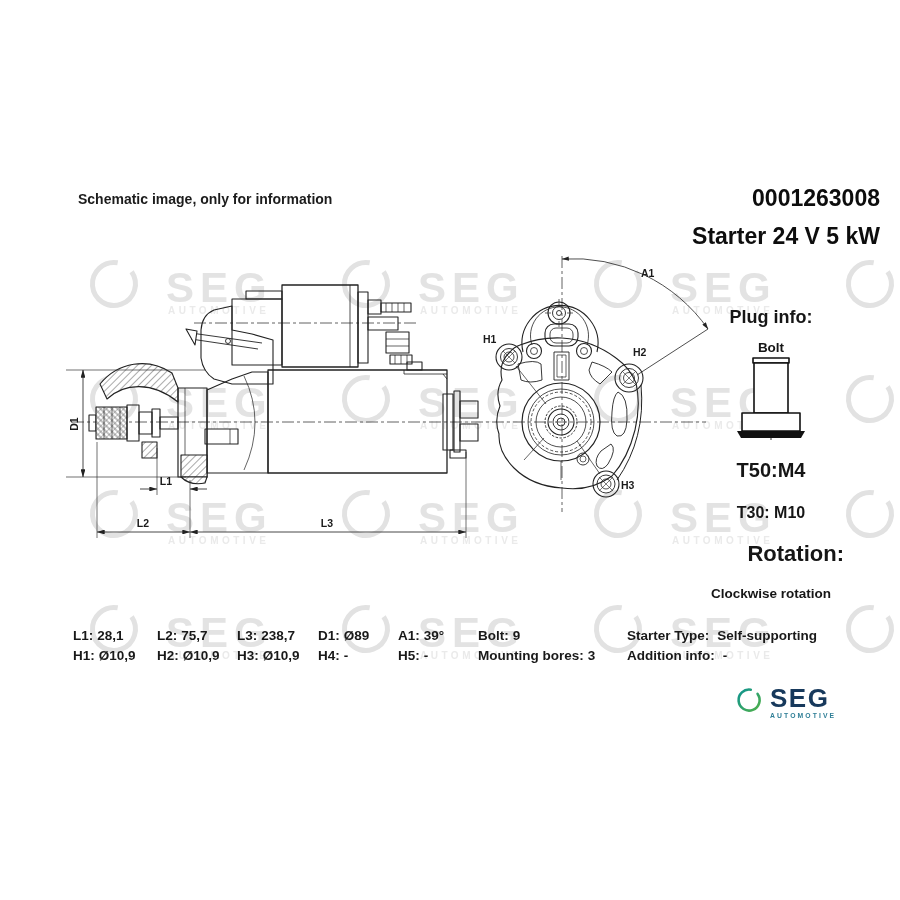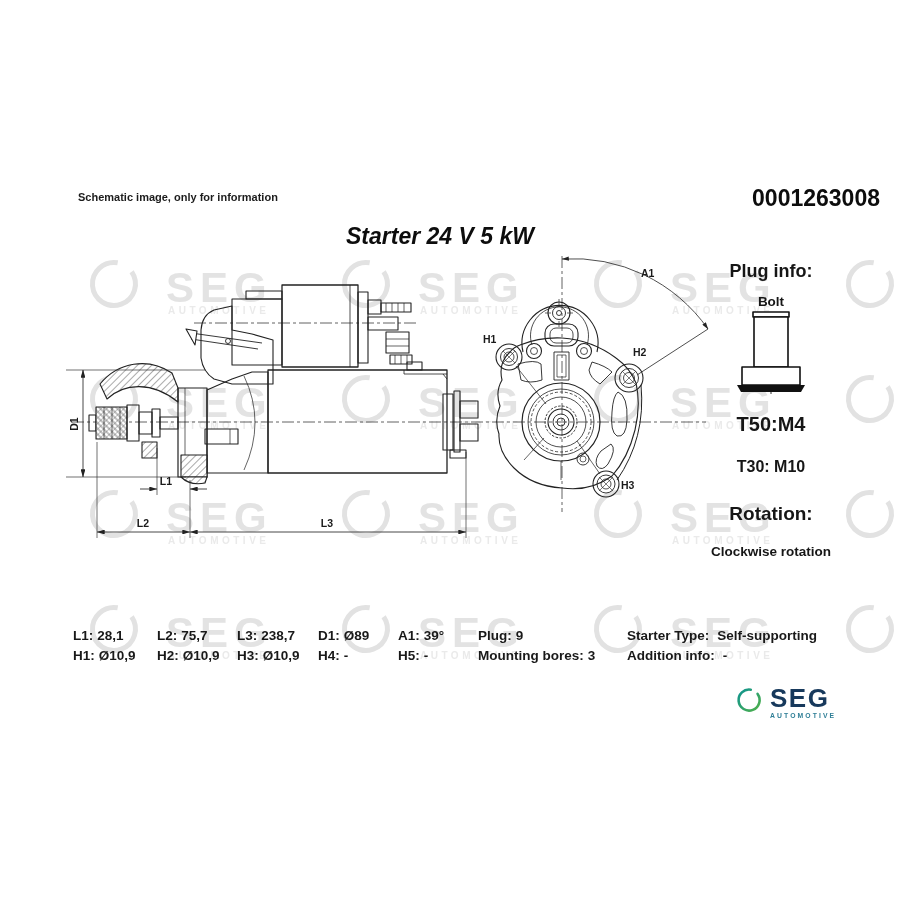--- a/index.html
+++ b/index.html
@@ -1,32 +1,32 @@
 <!DOCTYPE html>
 <html><head>
 <meta charset="utf-8">
 <style>
   html,body{margin:0;padding:0;}
   body{
     width:900px;height:900px;position:relative;background:#ffffff;
     font-family:"Liberation Sans", sans-serif;color:#161616;overflow:hidden;
   }
   .abs{position:absolute;}
-  #schematic-note{left:78px;top:191px;font-size:11px;font-weight:bold;color:#1c1c1c;}
+  #schematic-note{left:78px;top:191px;font-size:14px;font-weight:bold;color:#1c1c1c;}
   #part-number{left:0;top:185px;width:880px;text-align:right;font-size:23px;font-weight:bold;color:#0d0d0d;}
-  #product-title{left:0;top:223px;width:880px;text-align:center;font-size:23px;font-weight:bold;color:#0d0d0d;font-style:italic;}
+  #product-title{left:0;top:223px;width:880px;text-align:right;font-size:23px;font-weight:bold;color:#0d0d0d;}
   #drawing-svg{left:0;top:0;}
   
   #plug-panel{left:698px;top:261px;width:146px;text-align:center;}
-  #plug-heading{font-size:18px;font-weight:bold;}
+  #plug-heading{font-size:18px;font-weight:bold;margin-top:46px;}
   #plug-type{margin-top:12px;font-size:13.5px;font-weight:bold;}
   #bolt-svg{margin-top:2px;}
   #plug-t50{margin-top:14px;font-size:20px;font-weight:bold;}
   #plug-t30{margin-top:22px;font-size:16px;font-weight:bold;}
-  #rotation-heading{margin-top:27px;font-size:19px;font-weight:bold;}
+  #rotation-heading{margin-top:19px;font-size:22px;font-weight:bold;text-align:right;}
   #rotation-value{margin-top:19px;font-size:13.5px;font-weight:bold;}
   
   #spec-table{left:0;top:628px;width:900px;height:42px;font-size:13.5px;font-weight:bold;color:#191919;}
   .spec-row{position:absolute;left:0;width:808px;height:20px;}
   #spec-row-1{top:0;}
   #spec-row-2{top:20px;}
   .spec-cell{position:absolute;white-space:nowrap;}
   .spec-cell .v{margin-left:4px;}
   .c0{left:73px;} .c1{left:157px;} .c2{left:237px;} .c3{left:318px;}
   .c4{left:398px;} .c5{left:478px;} .c6{left:627px;text-align:center;}
@@ -253,21 +253,21 @@
   <div id="rotation-value">Clockwise rotation</div>
 </div>
 
 <div id="spec-table" class="abs">
   <div id="spec-row-1" class="spec-row">
     <span class="spec-cell c0"><span>L1:</span><span class="v">28,1</span></span>
     <span class="spec-cell c1"><span>L2:</span><span class="v">75,7</span></span>
     <span class="spec-cell c2"><span>L3:</span><span class="v">238,7</span></span>
     <span class="spec-cell c3"><span>D1:</span><span class="v">Ø89</span></span>
     <span class="spec-cell c4"><span>A1:</span><span class="v">39°</span></span>
-    <span class="spec-cell c5"><span>Plug:</span><span class="v">9</span></span>
+    <span class="spec-cell c5"><span>Bolt:</span><span class="v">9</span></span>
     <span class="spec-cell c6"><span>Starter Type:</span><span class="v">Self-supporting</span></span>
   </div>
   <div id="spec-row-2" class="spec-row">
     <span class="spec-cell c0"><span>H1:</span><span class="v">Ø10,9</span></span>
     <span class="spec-cell c1"><span>H2:</span><span class="v">Ø10,9</span></span>
     <span class="spec-cell c2"><span>H3:</span><span class="v">Ø10,9</span></span>
     <span class="spec-cell c3"><span>H4:</span><span class="v">-</span></span>
     <span class="spec-cell c4"><span>H5:</span><span class="v">-</span></span>
     <span class="spec-cell c5"><span>Mounting bores:</span><span class="v">3</span></span>
     <span class="spec-cell c6"><span>Addition info:</span><span class="v">-</span></span>

